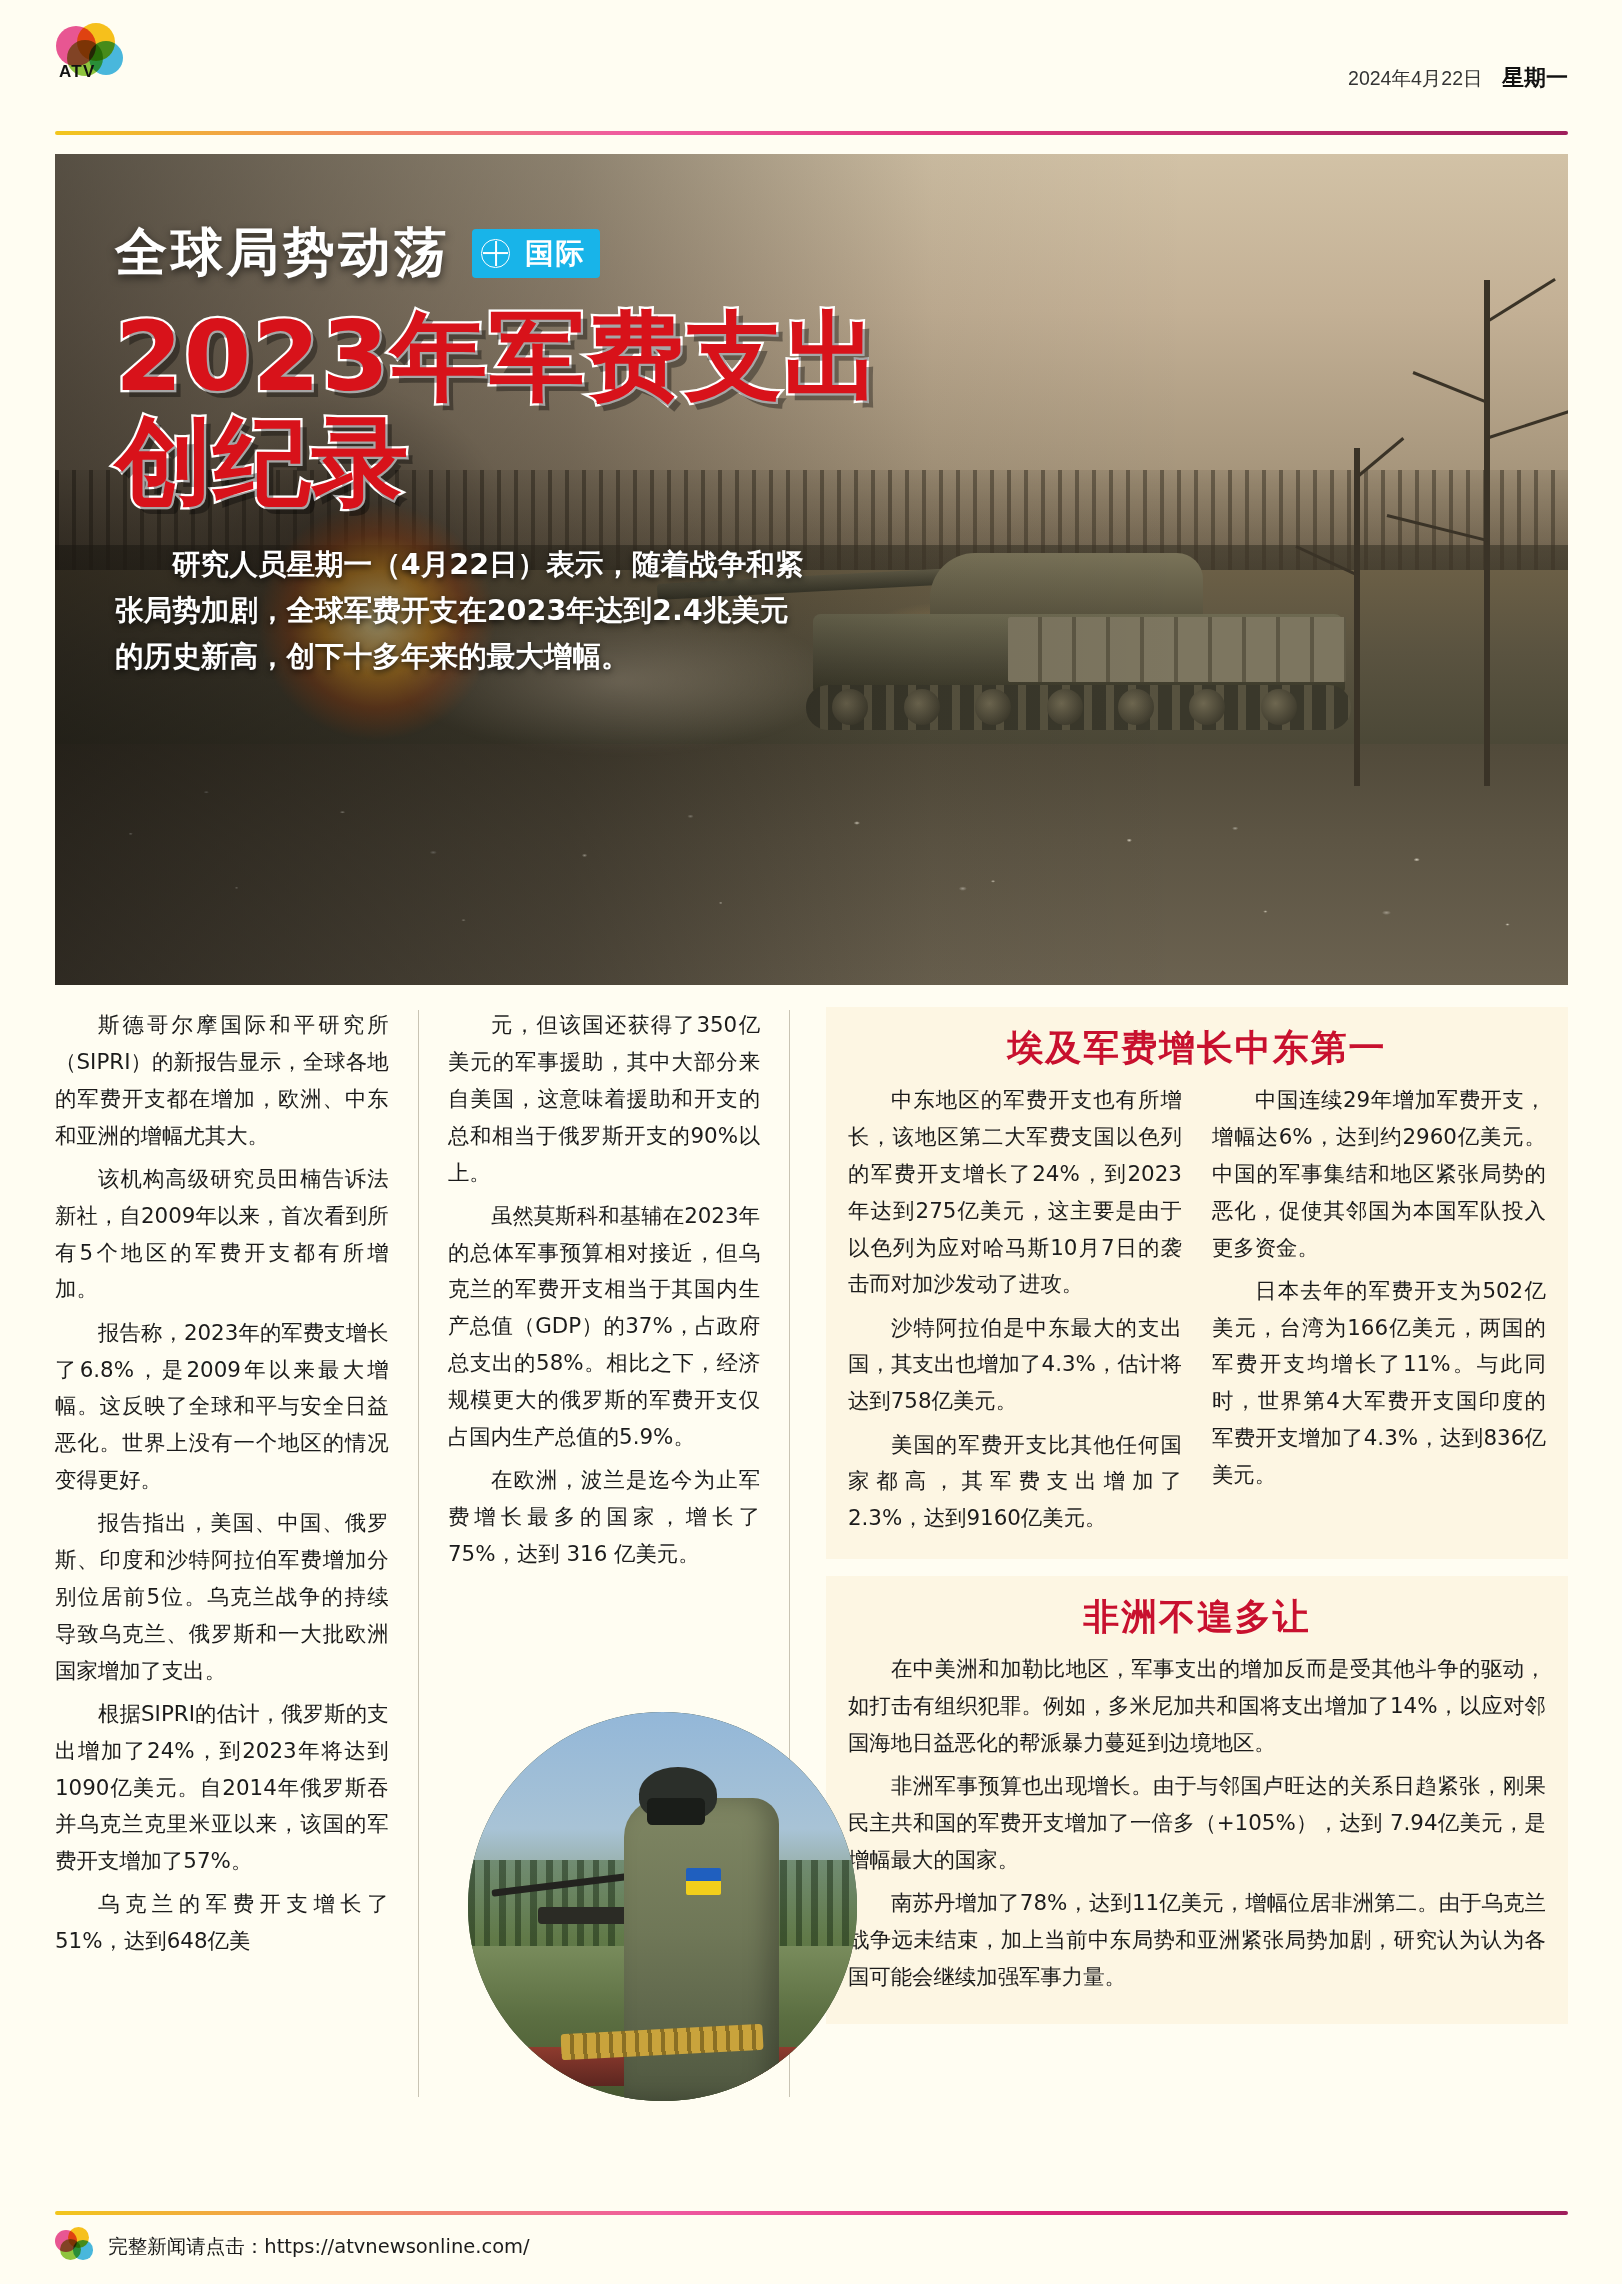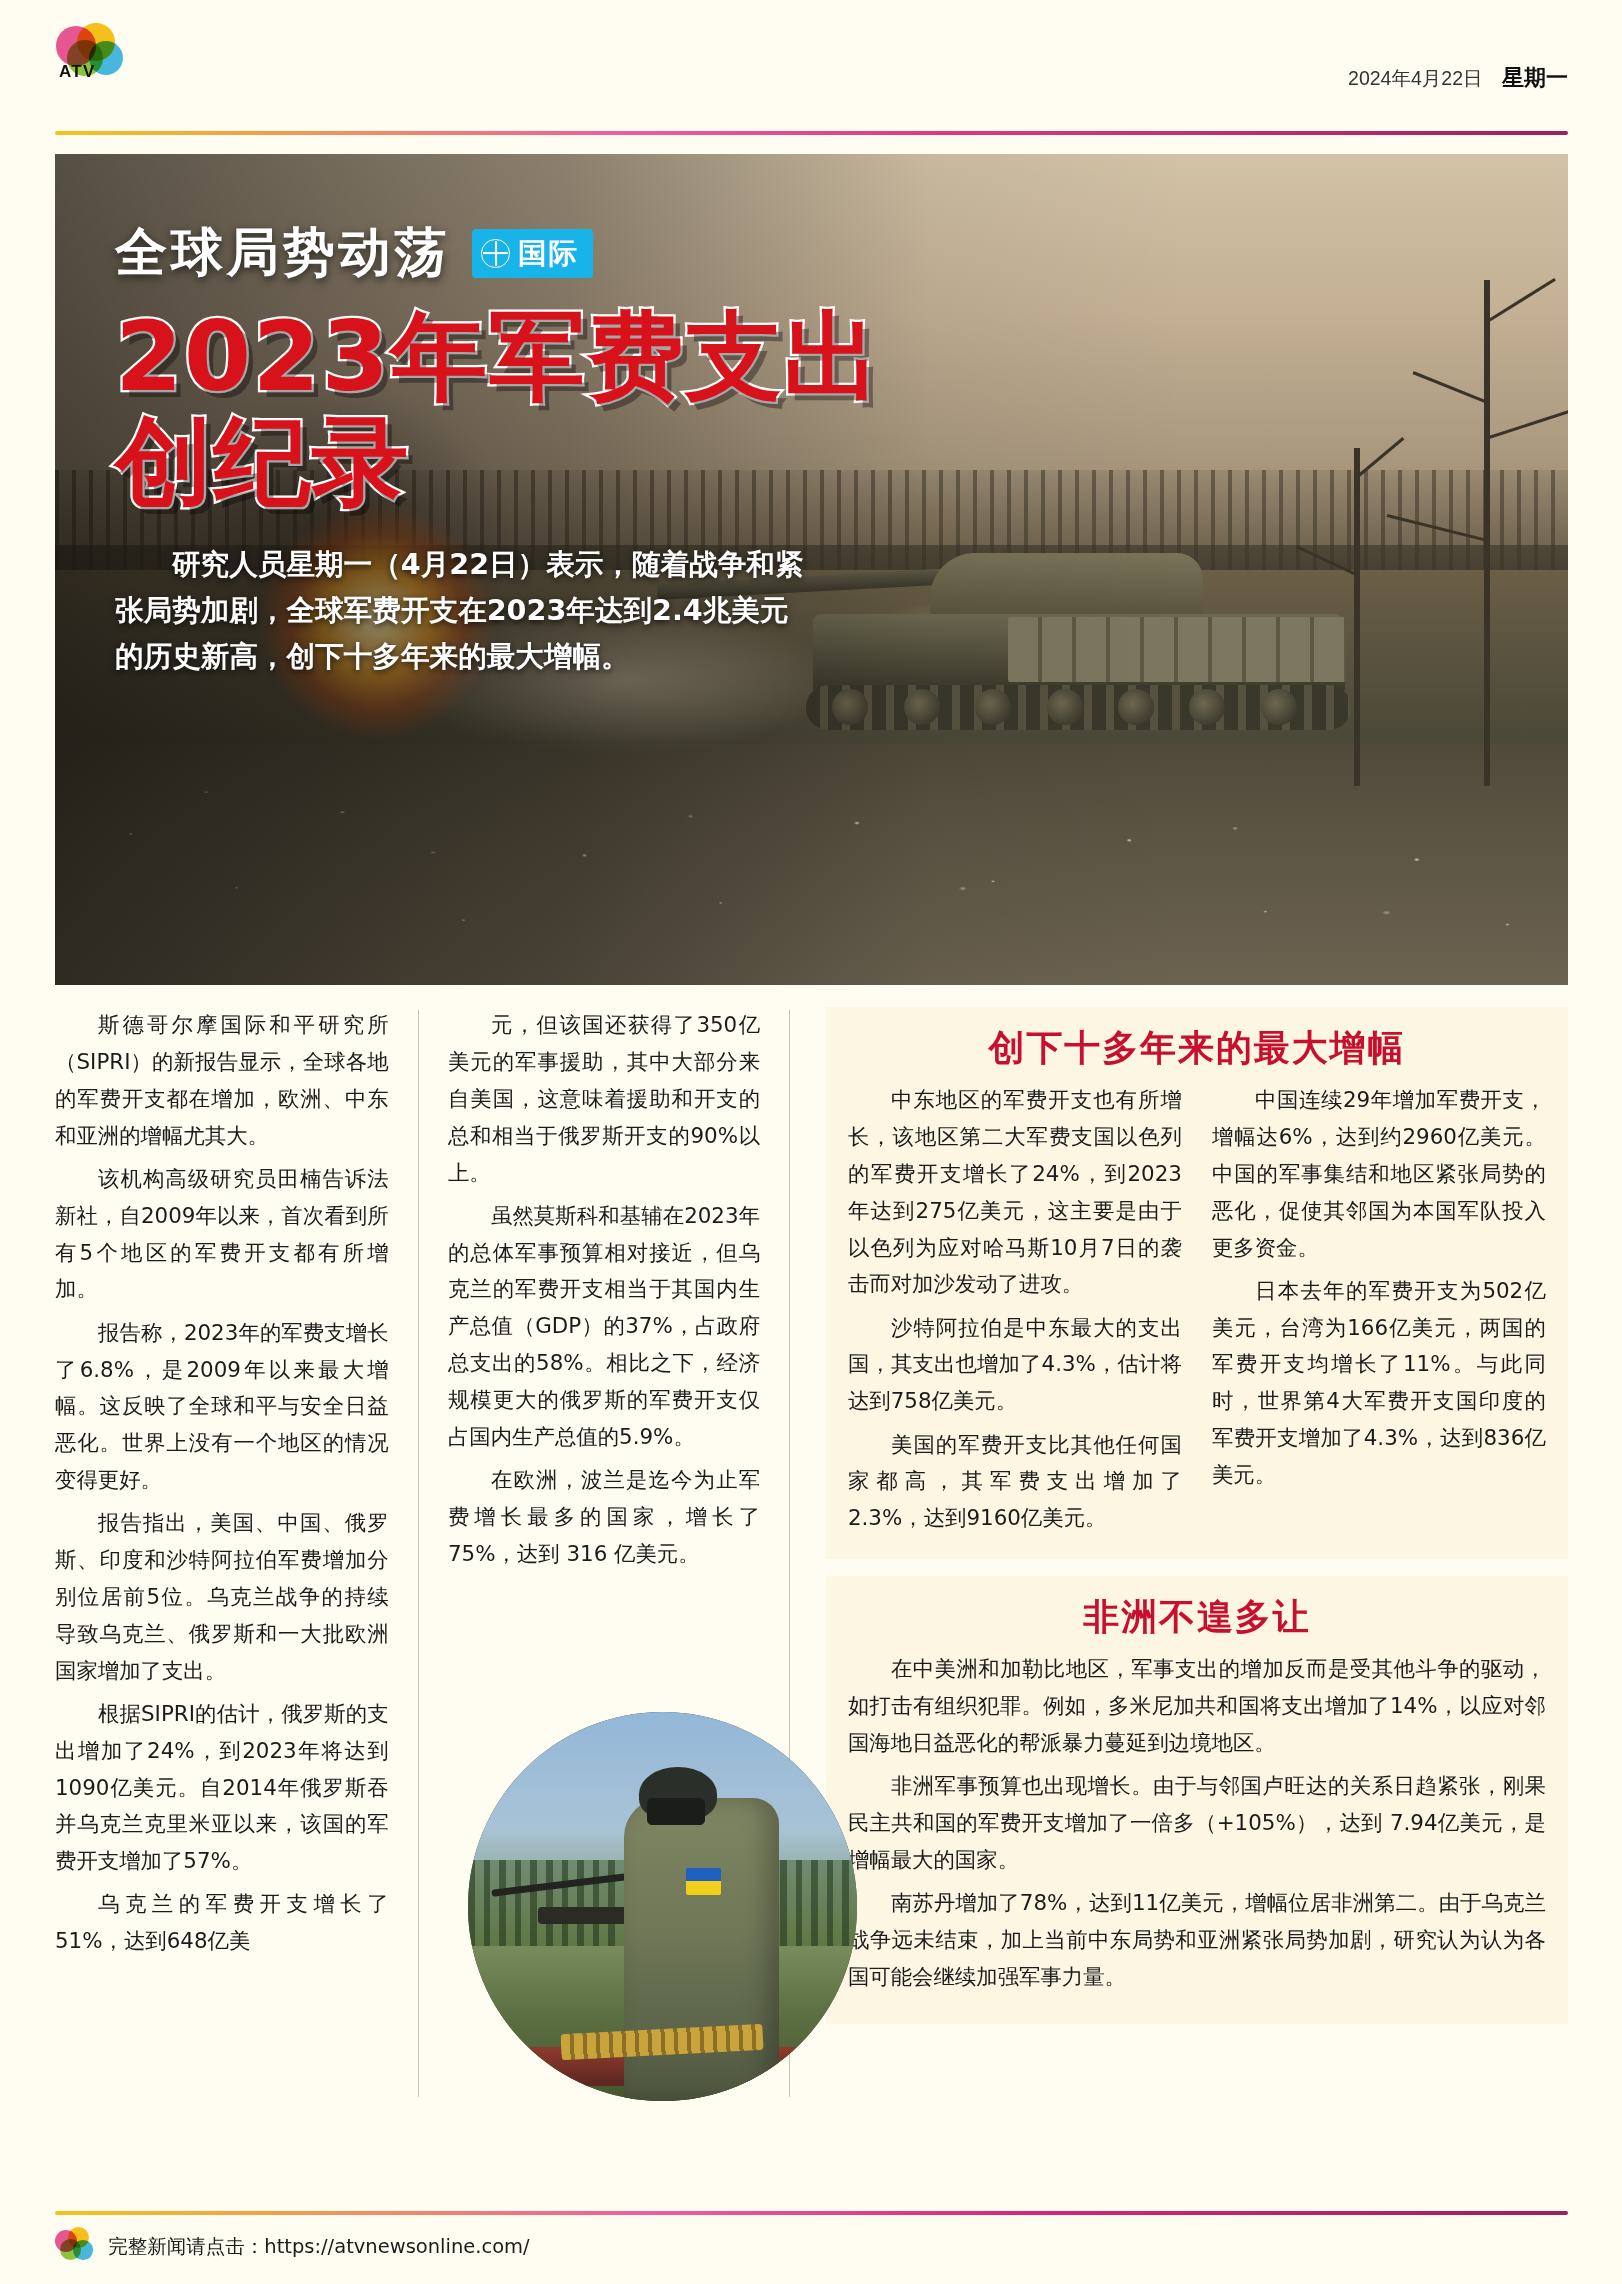--- a/index.html
+++ b/index.html
@@ -200,21 +200,21 @@
   }
 
   .hero-text { position: absolute; left: 60px; top: 64px; width: 961px; }
   .hero-kicker-row { display: flex; align-items: center; gap: 22px; }
   .hero-kicker {
     font-family: "DejaVu Sans", sans-serif;
     font-size: 52px; font-weight: bold; color: #ffffff; letter-spacing: 3.9px;
     text-shadow: 0 2.6px 9px rgba(0,0,0,0.65);
   }
   .intl-badge {
-    display: inline-flex; align-items: center; gap: 8px;
+    display: inline-flex; align-items: center; gap: 15px;
     background: #18b4e9; color: #fff; padding: 5.2px 14.3px 5.2px 9px;
     border-radius: 3.9px; font-size: 28.6px; font-weight: bold; letter-spacing: 1.9px;
     font-family: "DejaVu Sans", sans-serif;
   }
   .globe-ico {
     width: 28.6px; height: 28.6px; border-radius: 50%;
     border: 1.9px solid #fff; position: relative; flex: 0 0 auto;
   }
   .globe-ico:before {
     content: ""; position: absolute; left: 50%; top: 0.6px; bottom: 0.6px; width: 1.9px;
@@ -469,21 +469,21 @@
     <div class="col c2">
       <p class="body">元，但该国还获得了350亿美元的军事援助，其中大部分来自美国，这意味着援助和开支的总和相当于俄罗斯开支的90%以上。</p>
       <p class="body">虽然莫斯科和基辅在2023年的总体军事预算相对接近，但乌克兰的军费开支相当于其国内生产总值（GDP）的37%，占政府总支出的58%。相比之下，经济规模更大的俄罗斯的军费开支仅占国内生产总值的5.9%。</p>
       <p class="body">在欧洲，波兰是迄今为止军费增长最多的国家，增长了75%，达到 316 亿美元。</p>
     </div>
 
     <div class="vdiv"></div>
 
     <div class="col c3">
       <div class="panel">
-        <div class="panel-title">创下十多年来的最大增幅</div>
+        <div class="panel-title">埃及军费增长中东第一</div>
         <div class="two-col">
           <p class="body">中东地区的军费开支也有所增长，该地区第二大军费支国以色列的军费开支增长了24%，到2023年达到275亿美元，这主要是由于以色列为应对哈马斯10月7日的袭击而对加沙发动了进攻。</p>
           <p class="body">沙特阿拉伯是中东最大的支出国，其支出也增加了4.3%，估计将达到758亿美元。</p>
           <p class="body">美国的军费开支比其他任何国家都高，其军费支出增加了 2.3%，达到9160亿美元。</p>
           <p class="body">中国连续29年增加军费开支，增幅达6%，达到约2960亿美元。中国的军事集结和地区紧张局势的恶化，促使其邻国为本国军队投入更多资金。</p>
           <p class="body">日本去年的军费开支为502亿美元，台湾为166亿美元，两国的军费开支均增长了11%。与此同时，世界第4大军费开支国印度的军费开支增加了4.3%，达到836亿美元。</p>
         </div>
       </div>
 
       <div class="panel">

